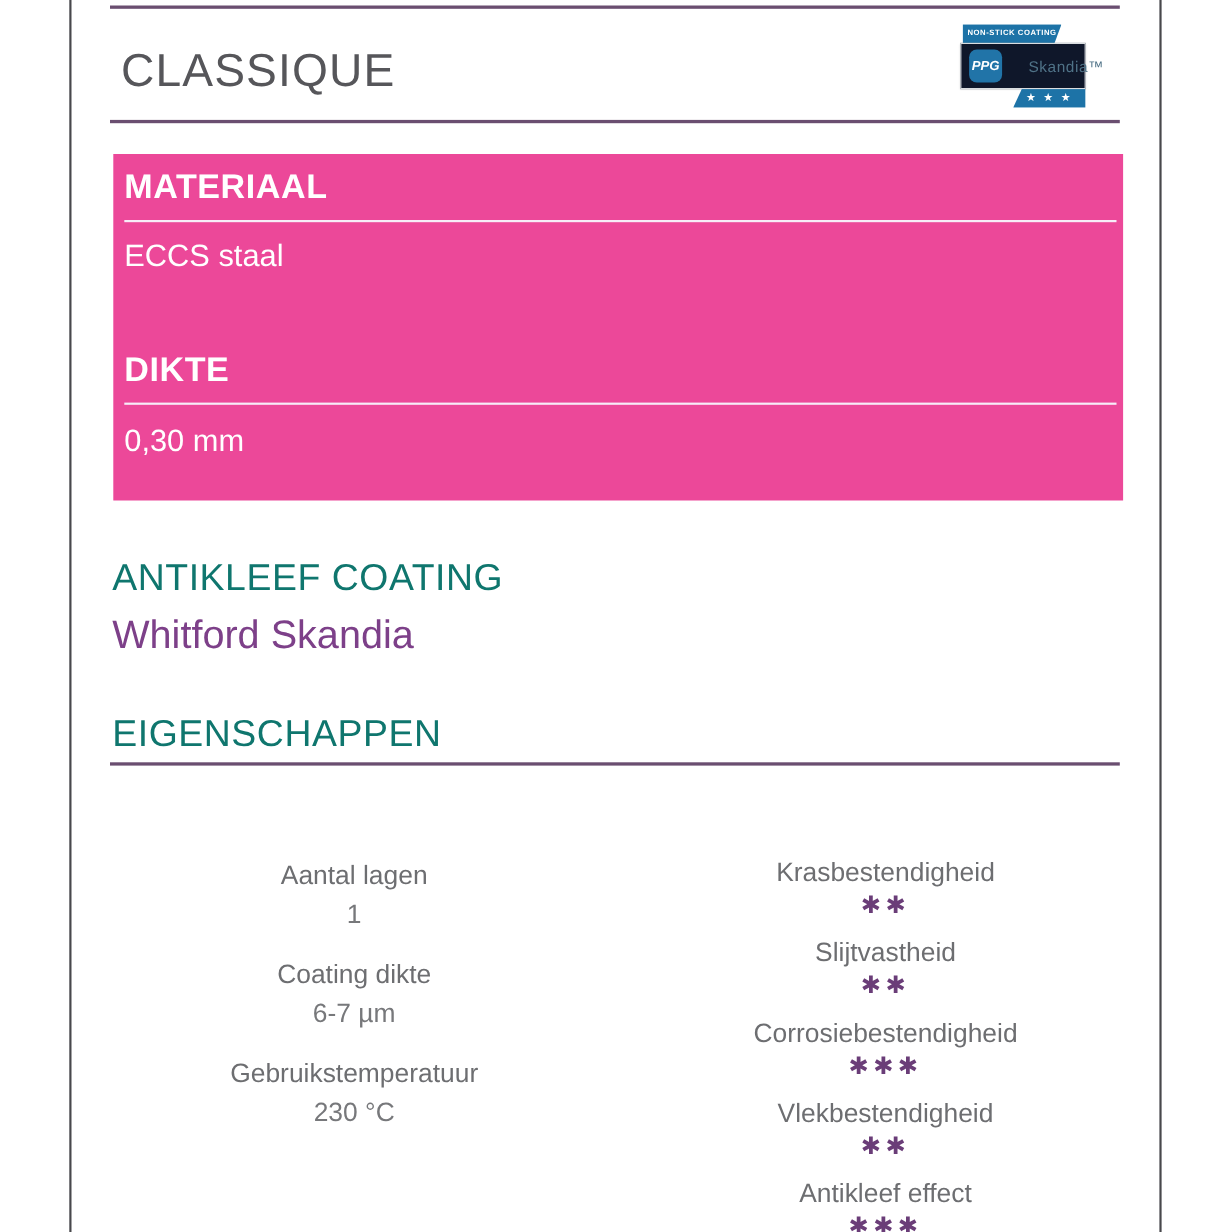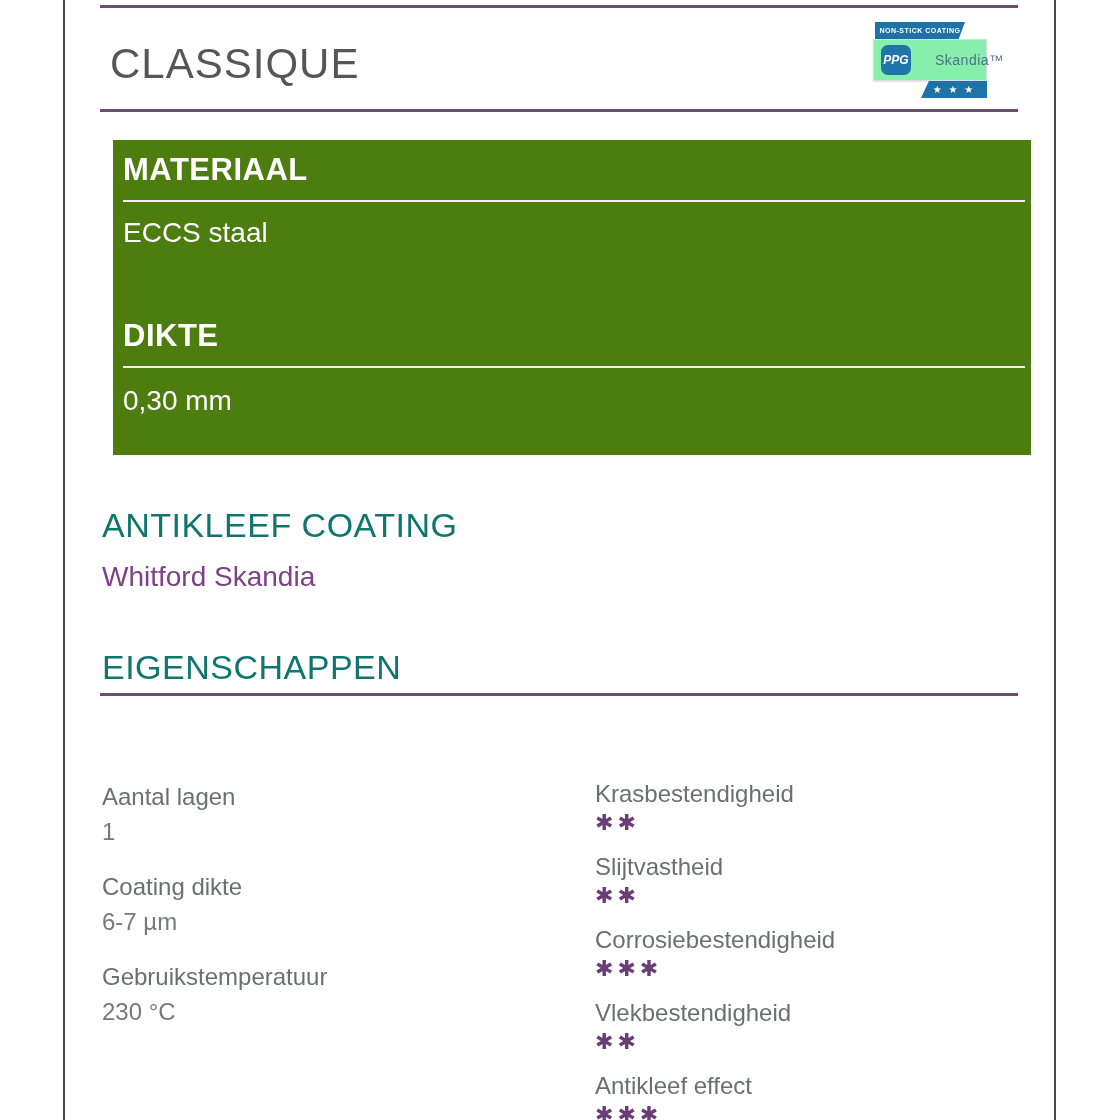--- a/index.html
+++ b/index.html
@@ -10,21 +10,21 @@
     font-family: "Liberation Sans", "DejaVu Sans", sans-serif;
     overflow: hidden;
   }
   .page-edge {
     position: absolute; top: 0; bottom: 0; width: 2px;
     background: #48484c;
   }
   .edge-left  { left: 63px; }
   .edge-right { left: 1054px; }
 
-  .content { position: absolute; left: 100px; top: 0; width: 918px; height: 1120px; }
+  .content { position: absolute; left: 100px; top: 0; width: 918px; height: 1120px; text-align: center; }
 
   .hrule { position: absolute; left: 0; width: 918px; height: 3px; background: #6a4e70; }
   .rule-top { top: 5px; }
   .rule-under-title { top: 109px; }
   .rule-under-props-heading { top: 693px; }
 
   .page-title {
     position: absolute; left: 10px; top: 40px;
     font-size: 42px; line-height: 48px; font-weight: 400;
     color: #56565a; letter-spacing: 1px;
@@ -35,21 +35,21 @@
   .badge-ribbon-top {
     position: absolute; left: 2px; top: 0; width: 90px; height: 17px;
     background: #1d73a7;
     clip-path: polygon(0 0, 100% 0, 93% 100%, 0 100%);
     color: #ffffff; font-size: 7px; font-weight: bold; letter-spacing: 0.5px;
     display: flex; align-items: center; justify-content: center;
     white-space: nowrap;
   }
   .badge-card {
     position: absolute; left: 0; top: 17px; width: 114px; height: 42px;
-    background: #86efac; border: 1px solid #d9dde0;
+    background: #0f172a; border: 1px solid #d9dde0;
     box-shadow: 0 1px 2px rgba(0,0,0,0.12);
     display: flex; align-items: center;
   }
   .ppg-square {
     width: 30px; height: 30px; margin-left: 7px;
     background: #2174a8; border-radius: 7px;
     color: #ffffff; font-weight: bold; font-style: italic; font-size: 12px;
     display: flex; align-items: center; justify-content: center;
     flex-shrink: 0;
   }
@@ -61,22 +61,22 @@
     position: absolute; left: 48px; top: 59px; width: 66px; height: 17px;
     background: #1d73a7;
     clip-path: polygon(12% 0, 100% 0, 100% 100%, 0 100%);
     color: #ffffff; font-size: 10px; letter-spacing: 2px;
     display: flex; align-items: center; justify-content: center;
     white-space: nowrap;
   }
 
   
   .material-block {
-    position: absolute; left: 13px; top: 140px; width: 918px; height: 315px;
-    background: #4d7c0f; color: #ffffff;
+    position: absolute; left: 3px; top: 140px; width: 918px; height: 315px;
+    background: #ec4899; color: #ffffff;
   }
   .material-heading {
     position: absolute; left: 10px; font-size: 31px; font-weight: bold;
     letter-spacing: 0.5px; line-height: 36px;
   }
   .mh-1 { top: 12px; }
   .mh-2 { top: 178px; }
   .material-rule {
     position: absolute; left: 10px; width: 902px; height: 2px; background: #f7ecf8;
   }
@@ -90,21 +90,21 @@
 
   
   .section-heading {
     position: absolute; left: 2px;
     font-size: 34px; line-height: 40px; font-weight: 400; color: #0f766e;
     letter-spacing: 0.5px;
   }
   .coating-heading { top: 505px; }
   .coating-value   {
     position: absolute; left: 2px; top: 557px;
-    font-size: 28px; line-height: 40px; color: #7d4089;
+    font-size: 36px; line-height: 40px; color: #7d4089;
   }
   .props-heading { top: 647px; }
 
   
   .props-col { position: absolute; top: 740px; margin-top: 39px; }
   .props-col-left  { left: 2px;  width: 440px; }
   .props-col-right { left: 495px; width: 420px; }
 
   .prop-item-left  { margin-bottom: 20px; }
   .prop-item-right { margin-bottom: 15px; }

